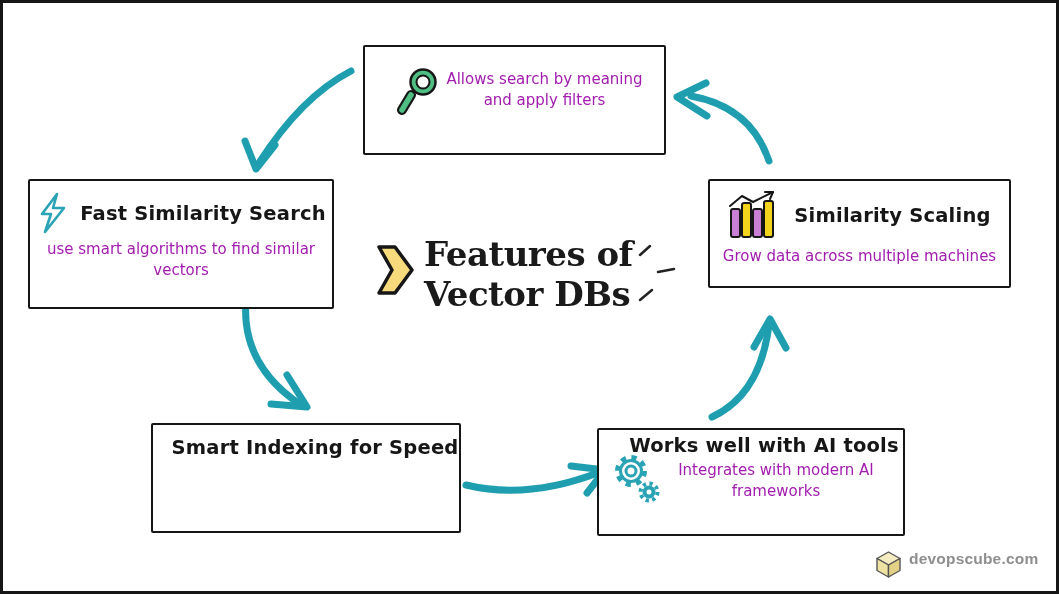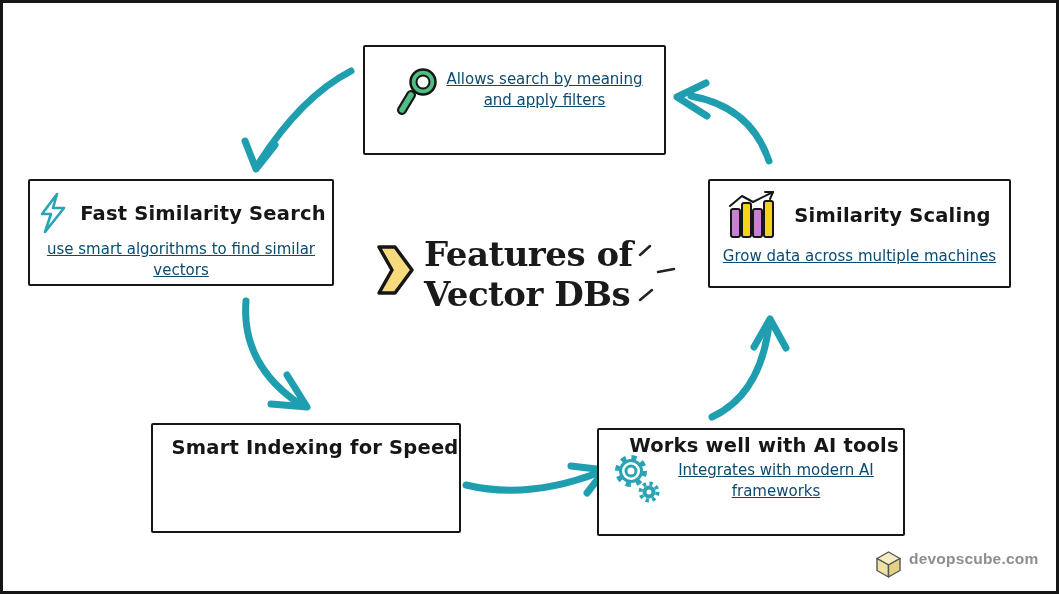--- a/index.html
+++ b/index.html
@@ -24,24 +24,23 @@
   .fb-title{
     font-weight:bold;
     font-size:19.5px;
     color:#161616;
     text-align:center;
     letter-spacing:.2px;
     white-space:nowrap;
   }
   .fb-desc{
     font-size:15px;
-    color:#0c4a6e;
+    color:#a21caf;
     text-align:center;
     line-height:1.4;
-    text-decoration:underline;
   }
   .fb-row{display:flex;align-items:center;}
   .center-title{position:absolute;display:flex;align-items:flex-start;gap:9px;}
   .title-text{
     font-family:"DejaVu Serif","Liberation Serif",serif;
     font-weight:bold;
     font-size:34px;
     line-height:1.17;
     color:#1a1a1a;
     letter-spacing:-.5px;
@@ -95,21 +94,21 @@
       <svg width="46" height="50" viewBox="0 0 46 50">
         <line x1="16" y1="30" x2="7" y2="45" stroke="#161616" stroke-width="10" stroke-linecap="round"></line>
         <line x1="16" y1="30" x2="7" y2="45" stroke="#4FBE83" stroke-width="5.5" stroke-linecap="round"></line>
         <circle cx="28" cy="17" r="12.5" fill="#4FBE83" stroke="#161616" stroke-width="2.5"></circle>
         <circle cx="28" cy="17" r="6.5" fill="#fbfdfb" stroke="#161616" stroke-width="2"></circle>
       </svg>
       <div class="fb-desc" style="flex:1;padding:0 4px;">Allows search by meaning and apply filters</div>
     </div>
   </div>
 
-  <div class="feature-box" style="left:25px;top:176px;width:306px;height:107px;padding-top:10px;">
+  <div class="feature-box" style="left:25px;top:176px;width:306px;height:130px;padding-top:10px;">
     <div class="fb-row" style="justify-content:center;gap:10px;">
       <svg width="34" height="44" viewBox="0 0 34 44">
         <path d="M21 3 L6 23 L15 23 L9 41 L28 17 L17 17 Z" fill="#ffffff" stroke="#2AA3B5" stroke-width="2.6" stroke-linejoin="round"></path>
       </svg>
       <div class="fb-title">Fast Similarity Search</div>
     </div>
     <div class="fb-desc" style="padding:4px 14px 0 14px;">use smart algorithms to find similar vectors</div>
   </div>
 
   <div class="feature-box" style="left:148px;top:420px;width:310px;height:110px;padding-top:11px;">

